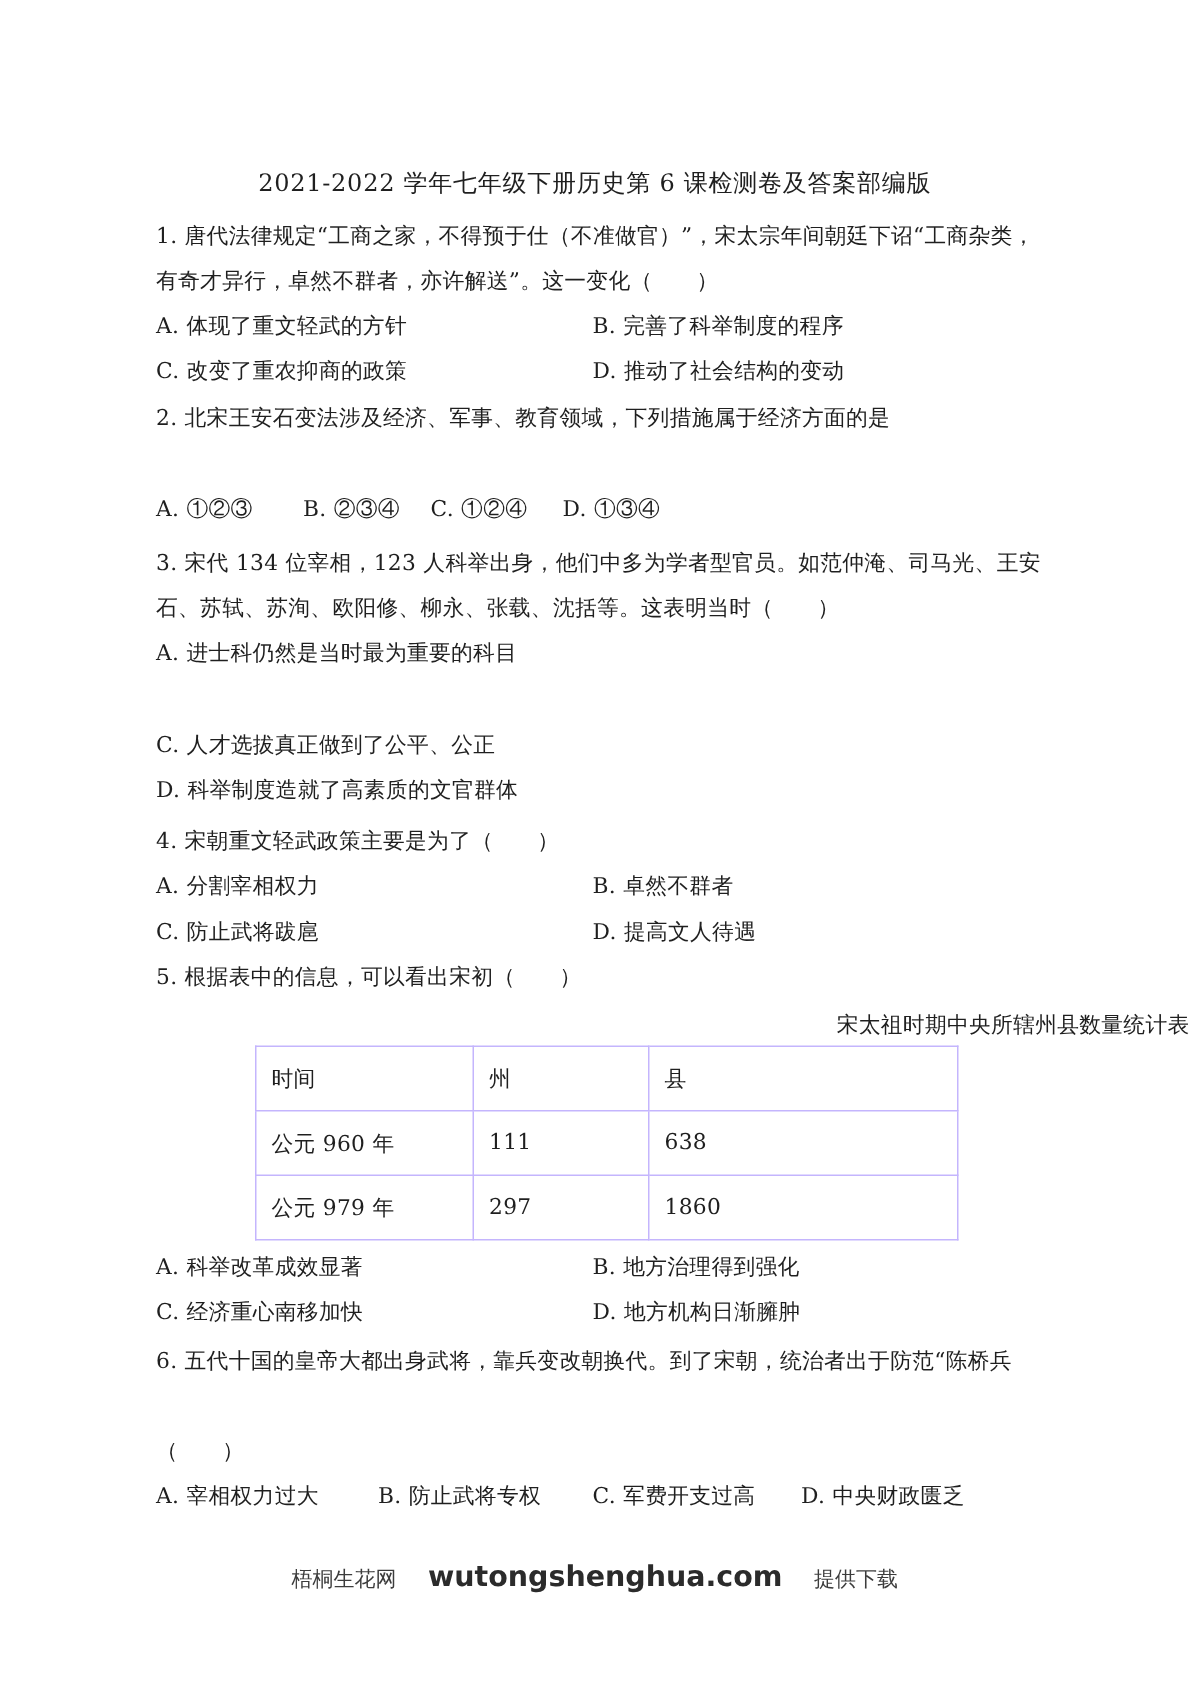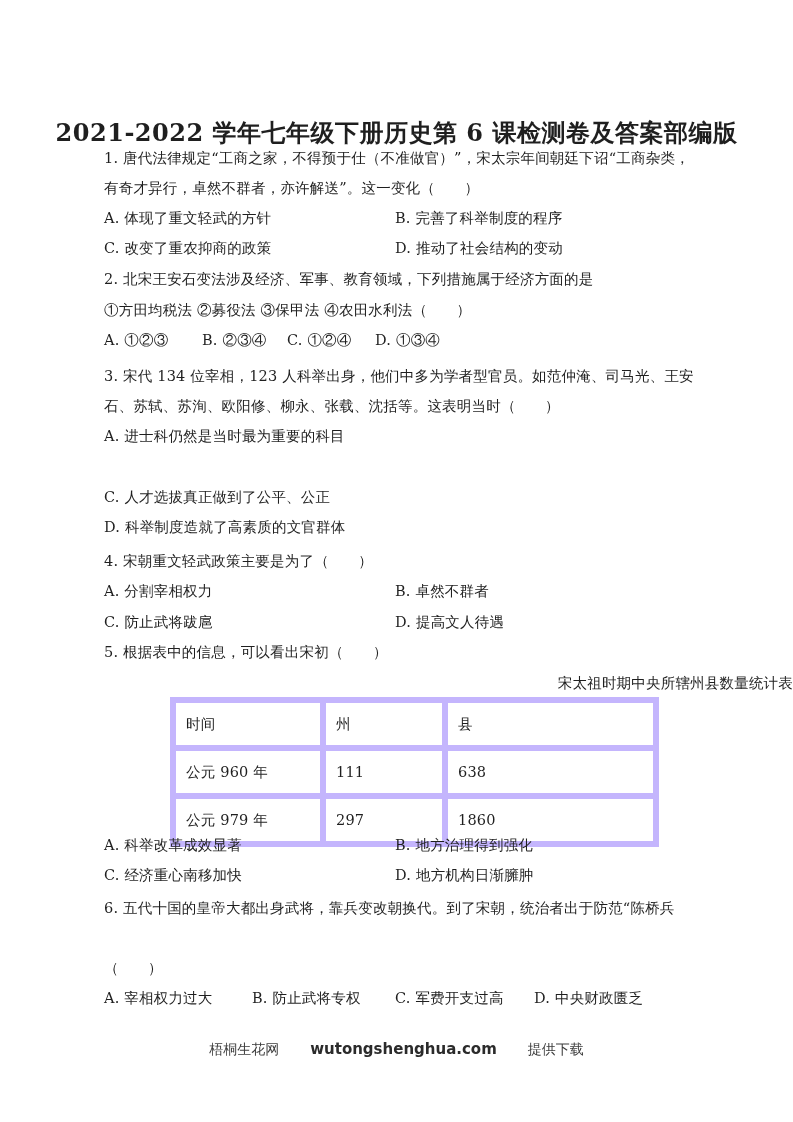--- a/index.html
+++ b/index.html
@@ -15,22 +15,22 @@
     color: #1f1f1f;
     font-family: "DejaVu Serif", "Liberation Serif", serif;
     overflow: hidden;
   }
   .doc-title {
     position: absolute;
     top: 101px;
     left: 0;
     width: 100%;
     text-align: center;
-    font-size: 24px;
-    font-weight: bold;
+    font-size: 16px;
+    font-weight: normal;
     letter-spacing: 0.5px;
     white-space: nowrap;
   }
   .line {
     position: absolute;
     left: 104px;
     font-size: 14.5px;
     line-height: 21px;
     letter-spacing: 0.2px;
     white-space: nowrap;
@@ -55,21 +55,21 @@
   table.stats {
     position: absolute;
     left: 170px;
     top: 697px;
     border-collapse: collapse;
     table-layout: fixed;
     font-size: 14.5px;
     color: #1f1f1f;
   }
   table.stats td {
-    border: 6px solid #c4b5fd;
+    border: 1px solid #c4b5fd;
     height: 42px;
     padding: 0 4px 0 10px;
     vertical-align: middle;
     letter-spacing: 0.2px;
     white-space: nowrap;
   }
   .w1 { width: 130px; }
   .w2 { width: 102px; }
   .w3 { width: 191px; }
   .footer {
@@ -78,24 +78,24 @@
     left: 0;
     width: 100%;
     text-align: center;
     font-size: 14px;
     color: #3c3c3c;
   }
   .footer-site, .footer-action {
     margin: 16px 11px;
   }
   .footer-url {
-    margin: 0 20px;
+    margin: 0 10px;
     font-family: "DejaVu Sans", "Liberation Sans", sans-serif;
     font-weight: bold;
-    font-size: 15px;
+    font-size: 19px;
     color: #2b2b2b;
     text-decoration: none;
   }
 </style>
 </head>
 <body>
 
 <div class="page">
 
   <h1 class="doc-title">2021-2022 学年七年级下册历史第 6 课检测卷及答案部编版</h1>
@@ -105,21 +105,20 @@
   <div class="line" style="top:208px">
     <span>A. 体现了重文轻武的方针</span>
     <span class="col2">B. 完善了科举制度的程序</span>
   </div>
   <div class="line" style="top:238px">
     <span>C. 改变了重农抑商的政策</span>
     <span class="col2">D. 推动了社会结构的变动</span>
   </div>
 
   <div class="line" style="top:269px">2. 北宋王安石变法涉及经济、军事、教育领域，下列措施属于经济方面的是</div>
-  <div class="line" style="top:300px">①方田均税法 ②募役法 ③保甲法 ④农田水利法（　　）</div>
   <div class="line" style="top:330px">
     <span>A. ①②③</span>
     <span class="abs" style="left:98px">B. ②③④</span>
     <span class="abs" style="left:183px">C. ①②④</span>
     <span class="abs" style="left:271px">D. ①③④</span>
   </div>
 
   <div class="line" style="top:366px">3. 宋代 134 位宰相，123 人科举出身，他们中多为学者型官员。如范仲淹、司马光、王安</div>
   <div class="line" style="top:426px">A. 进士科仍然是当时最为重要的科目</div>
   <div class="line" style="top:396px">石、苏轼、苏洵、欧阳修、柳永、张载、沈括等。这表明当时（　　）</div>

